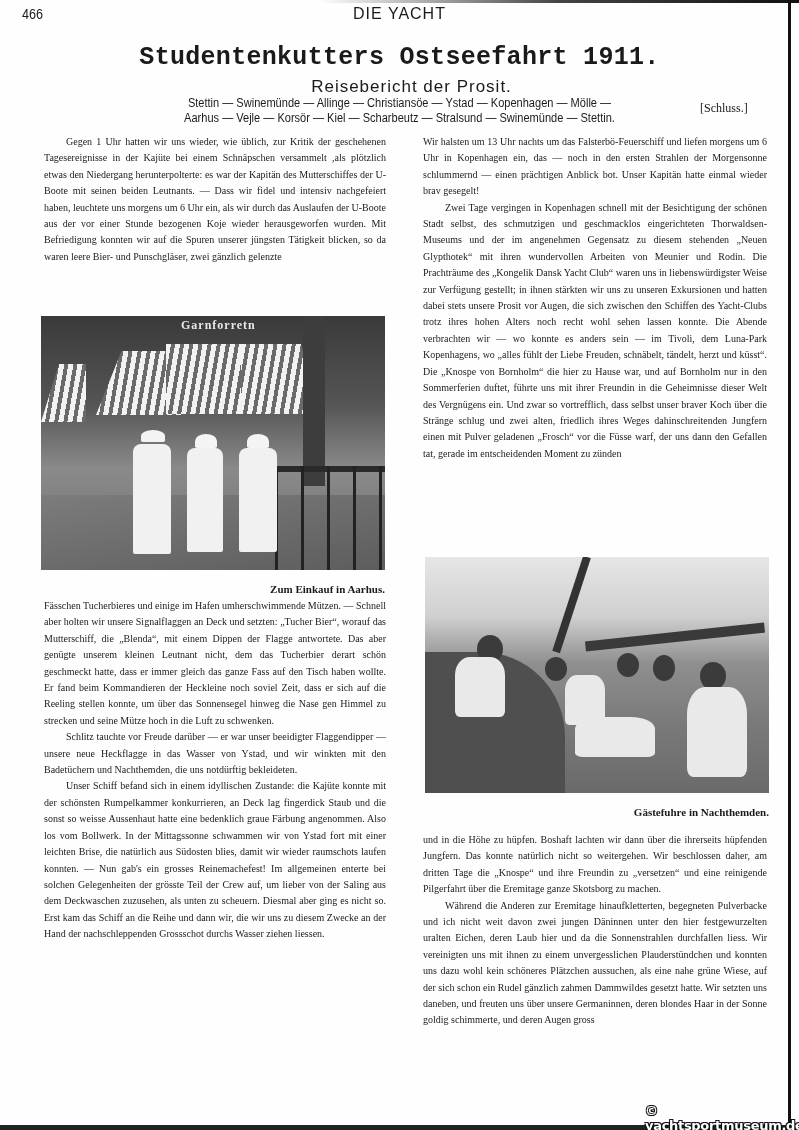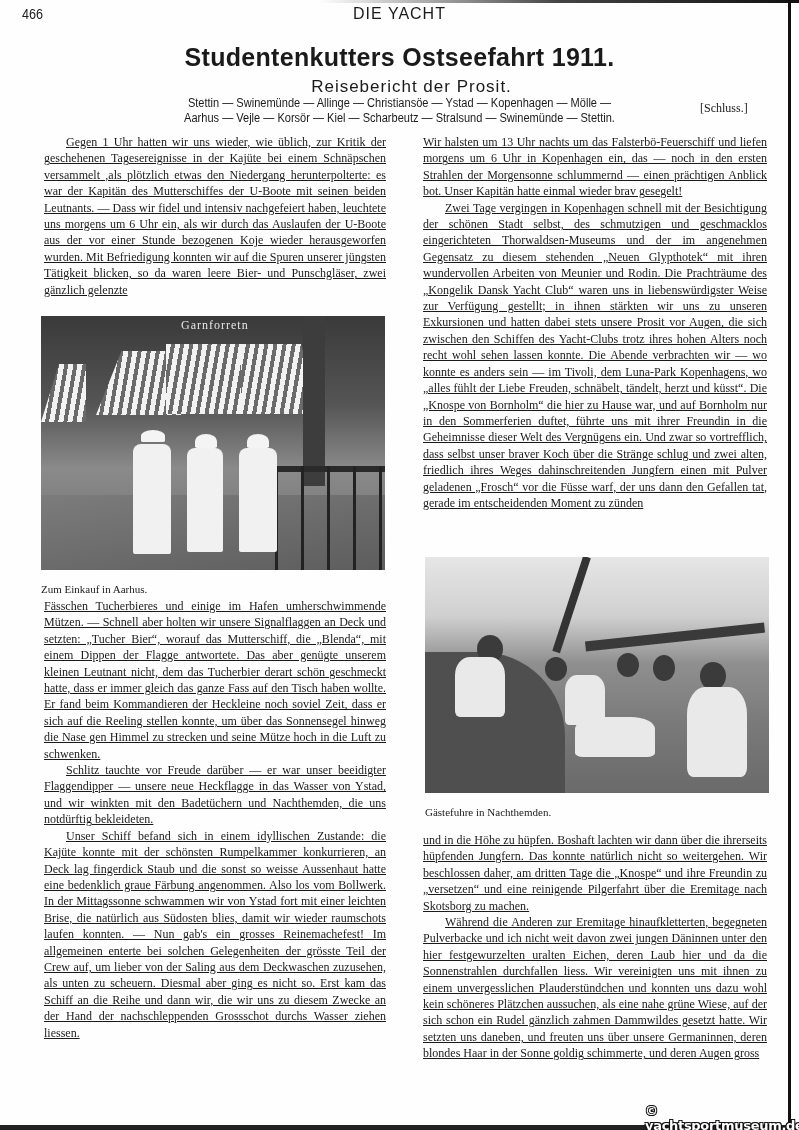--- a/index.html
+++ b/index.html
@@ -9,52 +9,52 @@
   }
   .top-edge { position:absolute; left:0; top:0; width:799px; height:3px;
     background:linear-gradient(90deg,#fefefe 0%,#fefefe 40%,#444 70%,#111 100%); }
   .right-edge { position:absolute; right:8px; top:0; width:3px; height:1130px; background:#111; }
   .bottom-edge { position:absolute; left:0; bottom:0; width:799px; height:5px; background:#222; }
   .page-number { position:absolute; left:22px; top:6px; font-family:"Liberation Sans", sans-serif;
     font-size:14px; font-stretch:condensed; transform:scaleX(0.9); transform-origin:left; }
   .running-head { position:absolute; left:0; width:799px; top:5px; text-align:center;
     font-family:"Liberation Sans", sans-serif; font-size:16px; letter-spacing:1px; }
   .title { position:absolute; left:0; width:799px; top:43px; text-align:center;
-    font-family:Liberation Sans, sans-serif; font-size:25px; font-weight:bold; letter-spacing:0.3px; }
+    font-family:Liberation Mono, monospace; font-size:25px; font-weight:bold; letter-spacing:0.3px; }
   .subtitle { position:absolute; left:12px; width:799px; top:77px; text-align:center;
     font-family:"Liberation Sans", sans-serif; font-size:17px; letter-spacing:1px; }
   .schluss { position:absolute; left:700px; top:81px; font-size:12px;margin-top:20px; }
   .route { position:absolute; left:0; width:799px; text-align:center;
     font-family:"Liberation Sans", sans-serif; font-size:12px; transform:scaleX(0.92); }
   .route.l1 { top:96px; } .route.l2 { top:111px; }
-  .col { position:absolute; font-size:12px; line-height:16.4px; text-align:justify;text-decoration:underline; }
+  .col { position:absolute; font-size:10px; line-height:16.4px; text-align:justify; }
   .col p { margin:0; text-indent:0; }
   .col p.ind { text-indent:22px; }
   .col-left-a { left:44px; top:134px; width:342px; }
   .col-left-b { left:44px; top:598px; width:342px; }
   .col-right-a { left:423px; top:134px; width:344px; }
   .col-right-b { left:423px; top:832px; width:344px; }
   .photo { position:absolute; overflow:hidden; background:#6b6b6b; }
   .photo-aarhus { left:41px; top:316px; width:344px; height:254px;
     background:linear-gradient(180deg,#3a3a3a 0%,#555 35%,#8a8a8a 60%,#6e6e6e 100%); }
   .awning { position:absolute; background:repeating-linear-gradient(100deg,#f2f2f2 0 5px,#6a6a6a 5px 9px); }
   .aw1 { left:0; top:48px; width:45px; height:58px; clip-path:polygon(40% 0,100% 0,100% 100%,0 100%); }
   .aw2 { left:55px; top:35px; width:85px; height:64px; clip-path:polygon(30% 0,100% 0,100% 100%,0 100%); }
   .aw3 { left:125px; top:28px; width:75px; height:70px; }
   .aw4 { left:200px; top:28px; width:80px; height:70px; clip-path:polygon(0 0,75% 0,100% 100%,0 100%); }
-  .sign { position:absolute; left:140px; top:2px; color:#e8e8e8; font-size:12px; font-weight:normal; letter-spacing:1px; }
+  .sign { position:absolute; left:140px; top:2px; color:#e8e8e8; font-size:12px; font-weight:bold; letter-spacing:1px; }
   .person { position:absolute; background:#f1f1f1; border-radius:8px 8px 2px 2px; }
   .hat { position:absolute; background:#f4f4f4; border-radius:50% 50% 10% 10%; }
   .pavement { position:absolute; left:0; bottom:0; width:100%; height:75px;
     background:linear-gradient(170deg,#7c7c7c,#5d5d5d); }
   .railing { position:absolute; right:0; top:150px; width:110px; height:104px;
     background:repeating-linear-gradient(90deg,#222 0 3px,transparent 3px 26px),
     linear-gradient(180deg,#2a2a2a 0 6px,transparent 6px); }
   .pillar { position:absolute; right:60px; top:0; width:22px; height:170px; background:#3d3d3d; }
-  .caption { position:absolute; text-align:left; font-size:11px; font-weight:normal; }
+  .caption { position:absolute; text-align:right; font-size:11px; font-weight:bold; }
   .cap-aarhus { left:41px; top:583px; width:344px; }
   .photo-scharbeutz { left:425px; top:557px; width:344px; height:236px;
     background:linear-gradient(180deg,#e6e6e6 0%,#d0d0d0 25%,#8f8f8f 45%,#7a7a7a 70%,#6a6a6a 100%); }
   .mast { position:absolute; left:158px; top:0; width:8px; height:100px; background:#333; transform:rotate(18deg); transform-origin:top; }
   .boom { position:absolute; left:160px; top:75px; width:180px; height:10px; background:#3a3a3a; transform:rotate(-6deg); }
   .sail-dark { position:absolute; left:0; top:95px; width:140px; height:141px; background:#4f4f4f; border-radius:0 60% 0 0; }
   .shirt { position:absolute; background:#e9e9e9; border-radius:30% 30% 10% 10%; }
   .head { position:absolute; background:#3b3b3b; border-radius:50%; }
   .cap-scharbeutz { left:425px; top:806px; width:344px; }
   .watermark { position:absolute; left:645px; top:1103px; font-family:"DejaVu Sans", sans-serif;
@@ -120,17 +120,17 @@
   <div class="shirt" style="left:140px;top:118px;width:40px;height:50px;"></div>
   <div class="head" style="left:192px;top:96px;width:22px;height:24px;"></div>
   <div class="head" style="left:228px;top:98px;width:22px;height:26px;"></div>
   <div class="head" style="left:275px;top:105px;width:26px;height:28px;"></div>
   <div class="shirt" style="left:262px;top:130px;width:60px;height:90px;"></div>
   <div class="shirt" style="left:150px;top:160px;width:80px;height:40px;"></div>
 </div>
 <div class="caption cap-scharbeutz">Gästefuhre in Nachthemden.</div>
 
 <div class="col col-right-b">
-  <p>und in die Höhe zu hüpfen. Boshaft lachten wir dann über die ihrerseits hüpfenden Jungfern. Das konnte natürlich nicht so weitergehen. Wir beschlossen daher, am dritten Tage die „Knospe“ und ihre Freundin zu „versetzen“ und eine reinigende Pilgerfahrt über die Eremitage nach Skotsborg zu machen.</p>
+  <p>und in die Höhe zu hüpfen. Boshaft lachten wir dann über die ihrerseits hüpfenden Jungfern. Das konnte natürlich nicht so weitergehen. Wir beschlossen daher, am dritten Tage die „Knospe“ und ihre Freundin zu „versetzen“ und eine reinigende Pilgerfahrt über die Eremitage ganze Skotsborg zu machen.</p>
   <p class="ind">Während die Anderen zur Eremitage hinaufkletterten, begegneten Pulverbacke und ich nicht weit davon zwei jungen Däninnen unter den hier festgewurzelten uralten Eichen, deren Laub hier und da die Sonnenstrahlen durchfallen liess. Wir vereinigten uns mit ihnen zu einem unvergesslichen Plauderstündchen und konnten uns dazu wohl kein schöneres Plätzchen aussuchen, als eine nahe grüne Wiese, auf der sich schon ein Rudel gänzlich zahmen Dammwildes gesetzt hatte. Wir setzten uns daneben, und freuten uns über unsere Germaninnen, deren blondes Haar in der Sonne goldig schimmerte, und deren Augen gross</p>
 </div>
 
 <div class="watermark">© yachtsportmuseum.de</div>
 
 </body></html>

